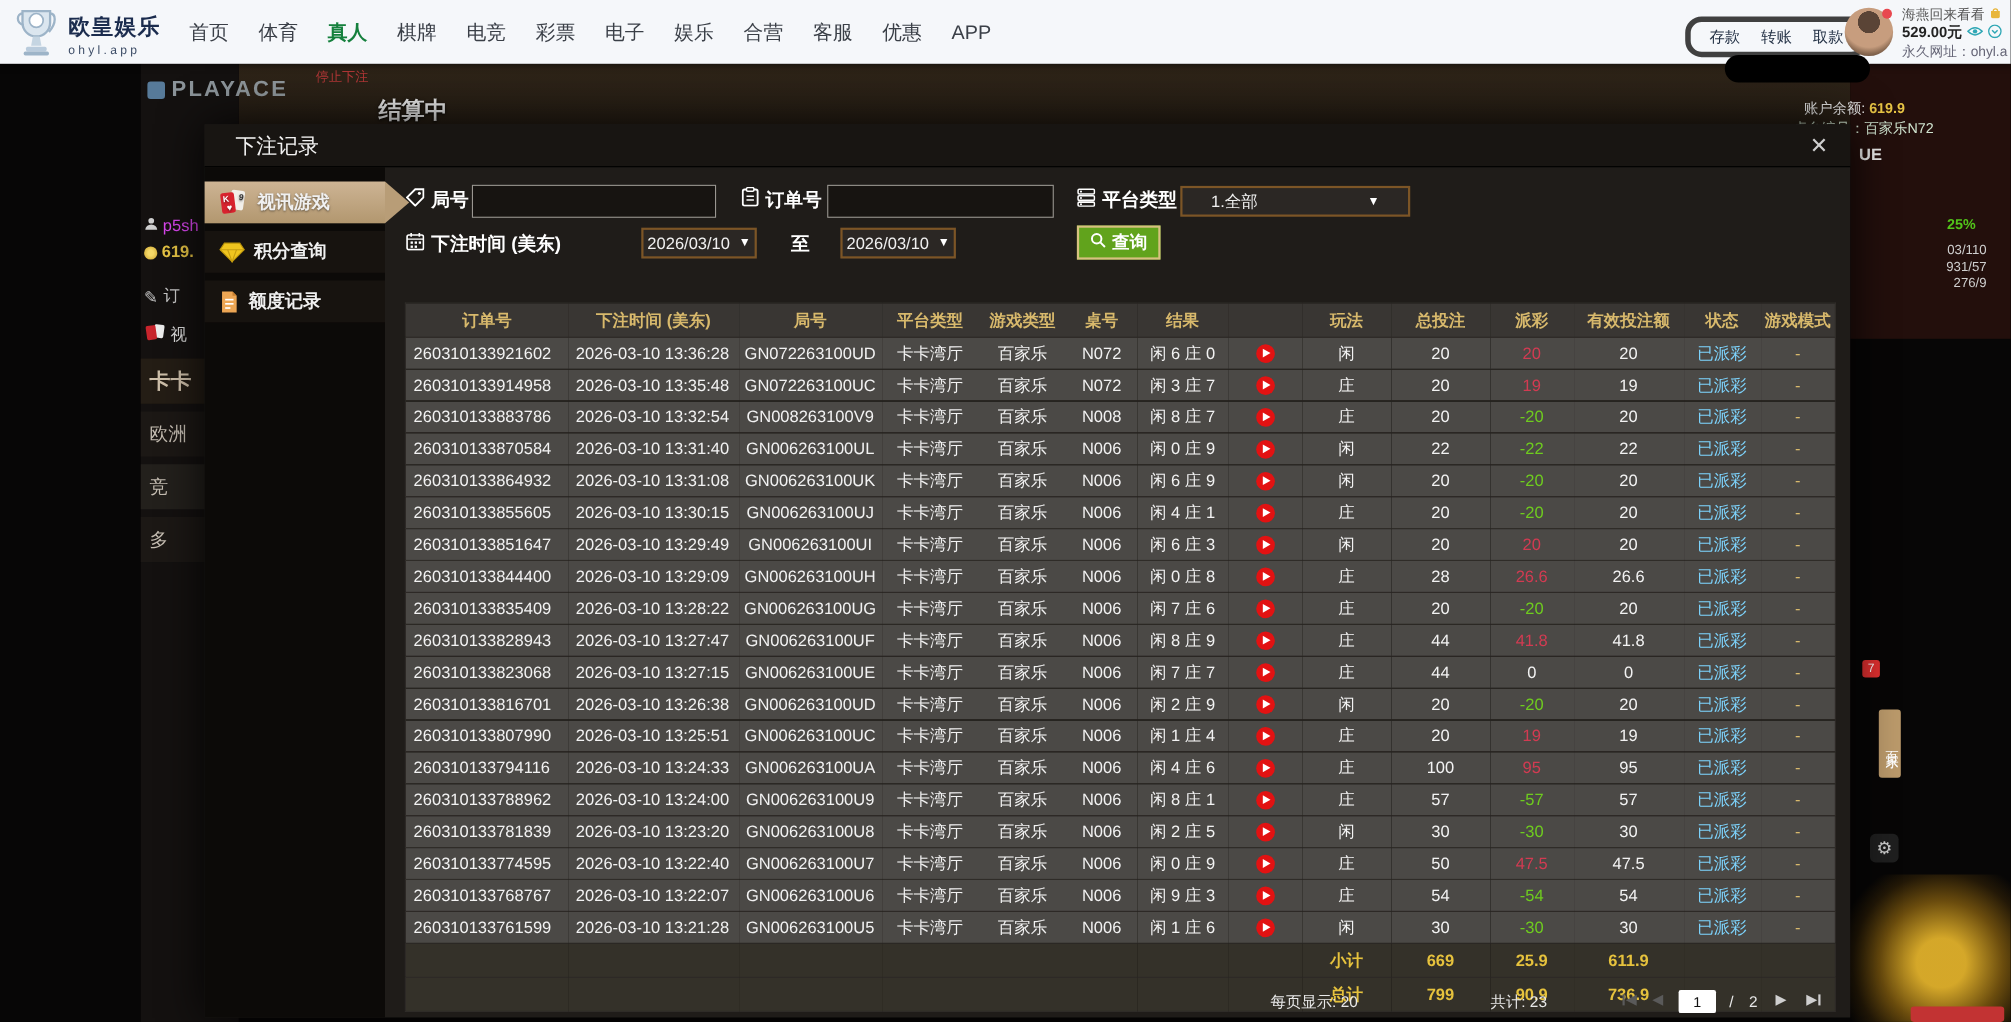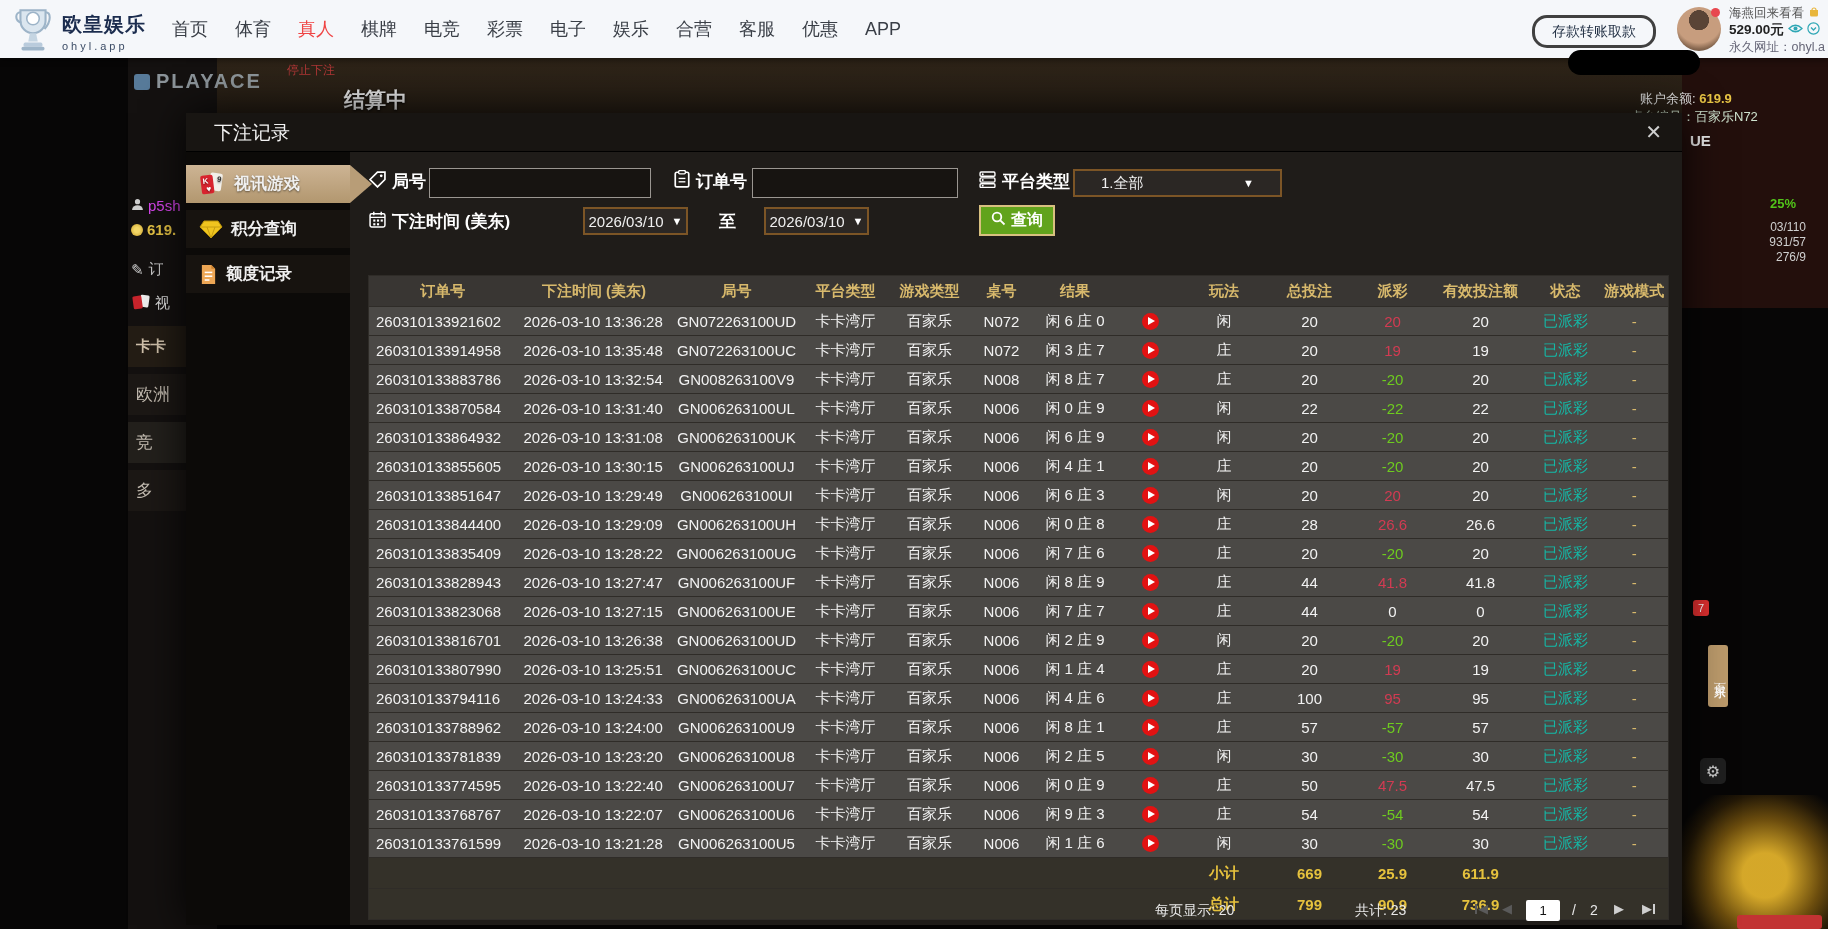--- a/index.html
+++ b/index.html
@@ -6,23 +6,23 @@
   body{position:relative;width:1828px;height:929px;overflow:hidden;
        font-family:"Liberation Sans","DejaVu Sans",sans-serif;-webkit-font-smoothing:antialiased;}
   
   .navbar{position:absolute;left:0;top:0;width:1828px;height:58px;background:#f5f7fa;z-index:30;
           box-shadow:0 2px 6px rgba(0,0,0,.45);}
   .logo{position:absolute;left:12px;top:6px;display:flex;align-items:center;gap:8px;}
   .logo-txt .t1{font-size:20px;font-weight:bold;color:#1b2c4e;letter-spacing:1px;}
   .logo-txt .t2{font-size:11px;color:#3c4c66;letter-spacing:3px;margin-top:2px;}
   .nav-menu{position:absolute;left:172px;top:0;height:58px;display:flex;align-items:center;gap:27px;}
   .nav-item{font-size:18px;color:#3a3f47;cursor:pointer;white-space:nowrap;}
-  .nav-item.active{color:#ef4444;font-weight:normal;}
-  .wallet-pill{position:absolute;left:1532px;top:15px;height:27px;border:3px solid #404040;border-radius:15px;
-               display:flex;align-items:center;padding:0 17px;}
+  .nav-item.active{color:#15803d;font-weight:bold;}
+  .wallet-pill{position:absolute;left:1532px;top:15px;height:27px;border:5px solid #404040;border-radius:15px;
+               display:flex;align-items:center;gap:19px;padding:0 17px;}
   .wallet-btn{font-size:14px;color:#243246;cursor:pointer;}
   .nav-avatar{position:absolute;left:1677px;top:7px;width:44px;height:44px;border-radius:50%;
               background:radial-gradient(circle at 50% 30%,#5a4436 0 26%,#c79d7e 27% 60%,#8a6a52 75%,#3c2c22 100%);}
   .nav-avatar .dot{position:absolute;right:1px;top:1px;width:9px;height:9px;border-radius:50%;background:#e8484f;}
   .user-block{position:absolute;left:1729px;top:5px;width:110px;font-size:12.5px;line-height:16.5px;color:#555;white-space:nowrap;}
   .user-block .bal{font-size:13.5px;font-weight:bold;color:#222;display:flex;align-items:center;gap:4px;}
   .user-block .site{color:#667;}
   .black-pill{position:absolute;left:1568px;top:50px;width:132px;height:25px;background:#000;border-radius:13px;z-index:31;}
   
   .stage{position:absolute;left:0;top:58px;width:1828px;height:871px;background:#070606;z-index:1;}
@@ -35,21 +35,21 @@
   .brand .bx{width:16px;height:16px;background:#5f86a8;border-radius:3px;display:inline-block;}
   .stop-bet{left:287px;top:4px;color:#b23737;font-size:12px;}
   .settling{left:344px;top:28px;color:#ececec;font-size:21px;font-weight:bold;text-shadow:0 1px 3px #000;}
   .ava-thumb{left:138px;top:62px;width:44px;height:58px;border-radius:3px;
              background:linear-gradient(160deg,#93old 0,#8a7560 0%,#6a5240 60%,#3c2e24 100%);}
   .pid{left:131px;top:139px;color:#d946ef;font-size:15px;display:flex;align-items:center;gap:4px;}
   .pbal{left:131px;top:163px;color:#e8c545;font-size:15px;font-weight:bold;display:flex;align-items:center;gap:4px;}
   .coin{width:12px;height:12px;border-radius:50%;background:radial-gradient(circle,#f4d868 30%,#caa02a 100%);display:inline-block;}
   .pedit{left:131px;top:202px;color:#c9c9c9;font-size:15px;display:flex;align-items:center;gap:5px;}
   .pvid{left:131px;top:236px;color:#ddd;font-size:15px;display:flex;align-items:center;gap:4px;}
-  .menu-strip{left:128px;width:89px;height:41px;background:#241d15;color:#cfc0ab;font-size:15px;font-weight:bold;
+  .menu-strip{left:128px;width:89px;height:41px;background:#241d15;color:#cfc0ab;font-size:19px;font-weight:bold;
               display:flex;align-items:center;padding-left:8px;box-sizing:border-box;}
   .ms0{top:268px;}
   .ms1{top:316px;background:#1c1815;color:#c5bdb2;font-size:17px;font-weight:normal;}
   .ms2{top:364px;background:#23201c;color:#c5bdb2;font-size:17px;font-weight:normal;}
   .ms3{top:412px;background:#1c1815;color:#c5bdb2;font-size:17px;font-weight:normal;}
   .acct-line{left:1640px;top:32px;color:#e8e8e8;font-size:13px;}
   .acct-line .gold{color:#e8c545;font-weight:bold;}
   .tbl-line{left:1630px;top:50px;color:#cfe3cf;font-size:13px;}
   .letters{left:1690px;top:74px;color:#eee;font-size:15px;font-weight:bold;}
   .pct{left:1770px;top:138px;color:#52c41a;font-size:13px;font-weight:bold;}
@@ -92,21 +92,21 @@
   
   .bet-table{position:absolute;left:182px;top:162px;width:1300px;border-collapse:collapse;table-layout:fixed;
              border:1px solid #2f2c28;}
   .bet-table th{height:28px;background:#393633;color:#d8b96c;font-size:15px;font-weight:bold;border-bottom:1px solid #2f2c28;}
   .bet-table td{height:26px;background:#4b4946;color:#f2f2f2;font-size:15px;text-align:center;
                 border-bottom:1px solid #2f2c28;overflow:hidden;white-space:nowrap;}
   .bet-table td.c0,.bet-table td.c1{text-align:left;padding-left:7px;}
   .bet-table td.pos{color:#d23b52;}
   .bet-table td.neg{color:#6ecb1f;}
   .bet-table td.zero{color:#f2f2f2;}
-  .bet-table td.status{color:#14b8a6;}
+  .bet-table td.status{color:#7dd3fc;}
   .bet-table td.mode{color:#d8b96c;}
   .sum-row td{background:#343129;color:#e6c23d;font-weight:bold;height:28px;border-bottom:1px solid #2f2c28;}
   .play-btn{width:17px;height:17px;border-radius:50%;background:#e21212;margin:0 auto;display:flex;
             align-items:center;justify-content:center;cursor:pointer;}
   .play-tri{width:0;height:0;border-left:7px solid #fff;border-top:4.5px solid transparent;border-bottom:4.5px solid transparent;margin-left:2px;}
   
   .pager{position:absolute;left:0;top:784px;width:1496px;height:26px;color:#e8e8e8;font-size:14px;}
   .pg-txt{position:absolute;top:5px;}
   .pg-ico{position:absolute;top:4px;font-size:13px;cursor:pointer;display:flex;align-items:center;color:#cfcfcf;}
   .pg-ico.dim{color:#5a5a5a;}

